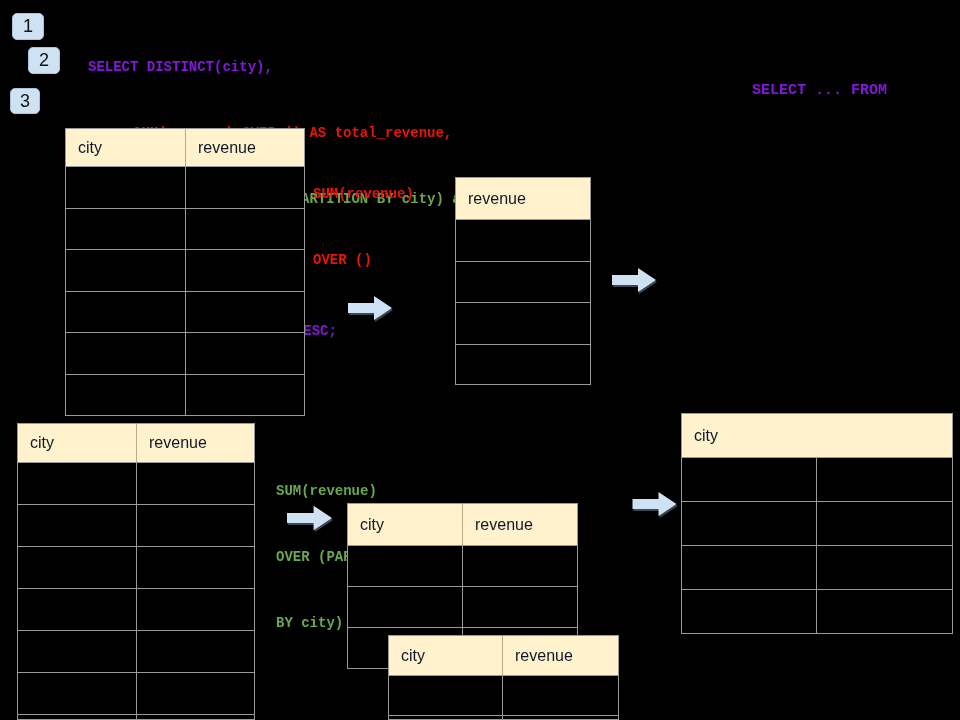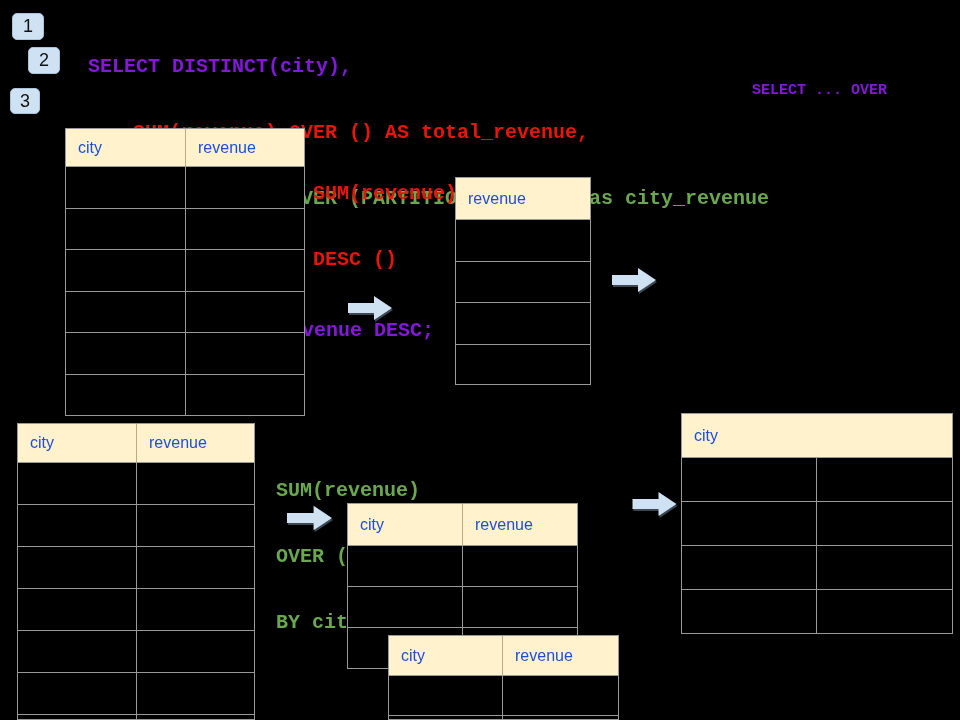--- a/index.html
+++ b/index.html
@@ -1,38 +1,38 @@
 <!DOCTYPE html>
 <html style="--purple: #8318d8; --red: #e81509; --green: #6aa84f; --arrow: #cfe2f3; --cream: #fff2cc; --tborder: #999999;"><head>
 <meta charset="utf-8">
 <style>
   html,body{margin:0;padding:0;background:#000;}
   #stage{position:relative;width:960px;height:720px;background:#000;overflow:hidden;
          font-family:"Liberation Sans",sans-serif;}
   
   .code{position:absolute;font-family:"Liberation Mono","DejaVu Sans Mono",monospace;
-        font-weight:bold;font-size:20px;line-height:22px;white-space:pre;}
+        font-weight:bold;font-size:14px;line-height:22px;white-space:pre;}
   .code-line{white-space:pre;}
   .c-purple{color:var(--purple);}
   .c-red{color:var(--red);}
   .c-green{color:var(--green);}
   .ind2{margin-left:22px;}
   .ind4{margin-left:45px;}
   .side-note{font-size:15px;line-height:22px;}
   
   .badge{position:absolute;background:var(--arrow);border:1px solid #aac3da;border-radius:5px;
          color:#111;font-size:18px;display:flex;align-items:center;justify-content:center;
          box-sizing:border-box;}
   
   .tbl{position:absolute;border:1px solid var(--tborder);box-sizing:border-box;
        background:#000;overflow:hidden;}
   .thead{display:flex;background:var(--cream);border-bottom:1px solid var(--tborder);
          box-sizing:border-box;}
   .th{box-sizing:border-box;padding:0 0 0 12px;display:flex;align-items:center;
-      font-size:16px;color:#1d4ed8;}
+      font-size:16px;color:#0f172a;}
   .th:not(:last-child){border-right:1px solid #b7ab8a;}
   .trow{display:flex;box-sizing:border-box;border-bottom:1px solid var(--tborder);}
   .td{box-sizing:border-box;height:100%;}
   .td:not(:last-child){border-right:1px solid var(--tborder);}
   
   .arrow{position:absolute;}
   .arrow svg{display:block;filter:drop-shadow(1px 2px 0px rgba(110,130,150,.55));}
   .arrow polygon{fill:var(--arrow);}
 </style>
 </head>
@@ -46,26 +46,26 @@
 
   <div class="code" style="left:88px;top:12px;">
     <div class="code-line c-purple">SELECT DISTINCT(city),</div>
     <div class="code-line c-red ind4">SUM(revenue) OVER () AS total_revenue,</div>
     <div class="code-line c-green ind4">SUM(revenue) OVER (PARTITION BY city) as city_revenue</div>
     <div class="code-line c-purple ind2">FROM rides</div>
     <div class="code-line c-purple ind2">ORDER by city_revenue DESC;</div>
   </div>
 
   <div class="code side-note c-purple" style="left:752px;top:36px;">
-    <div class="code-line">SELECT ... OVER</div>
+    <div class="code-line">SELECT ... FROM</div>
   </div>
 
   <div class="code c-red" style="left:313px;top:139px;">
     <div class="code-line">SUM(revenue)</div>
-    <div class="code-line">DESC ()</div>
+    <div class="code-line">OVER ()</div>
   </div>
 
   <div class="code c-green" style="left:276px;top:436px;">
     <div class="code-line">SUM(revenue)</div>
     <div class="code-line">OVER (PARTITION</div>
     <div class="code-line">BY city)</div>
   </div>
 
   <div class="tbl" style="left:65px;top:128px;width:240px;height:288px">
     <div class="thead" style="height:38px">

